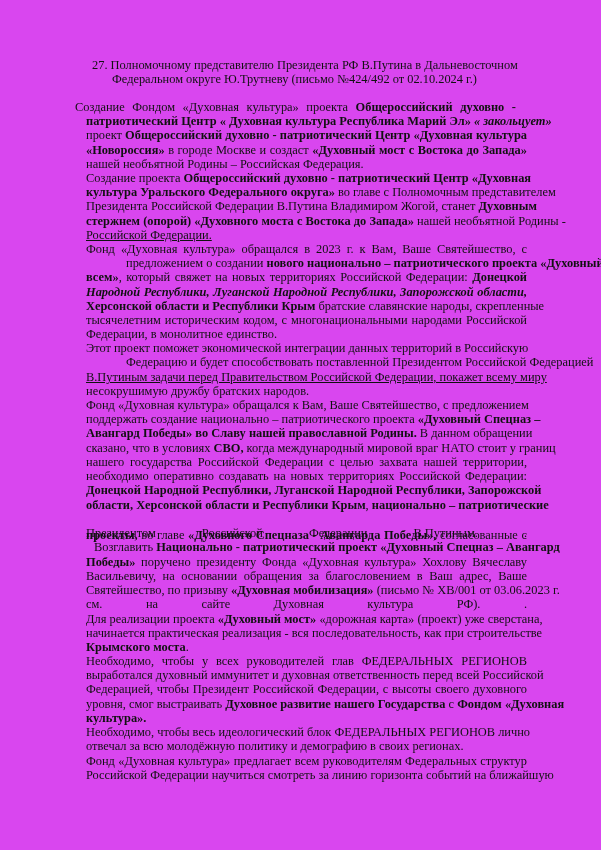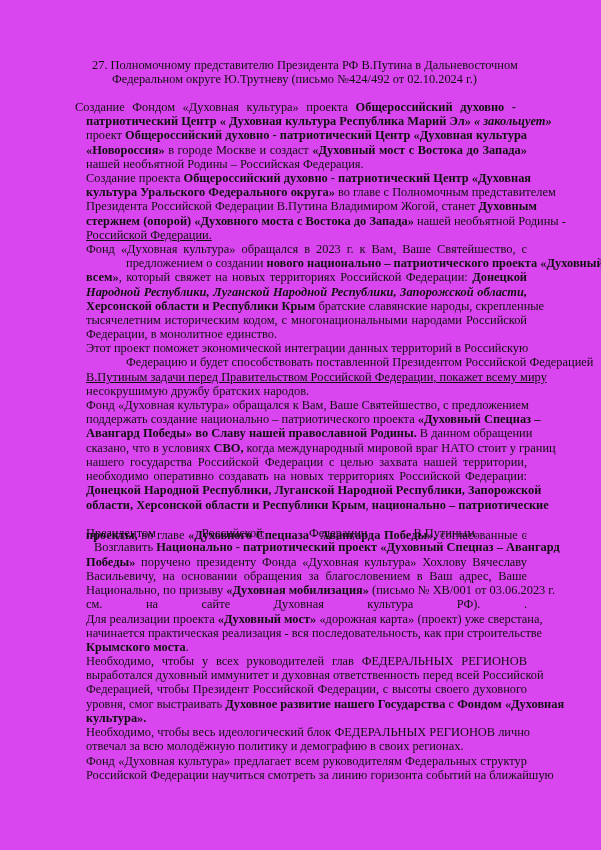--- a/index.html
+++ b/index.html
@@ -45,21 +45,21 @@
     <div class="line" style="top: 441px; left: 86px; width: 441px;"><span>сказано,  что   в  условиях  </span><span class="b">СВО,</span><span>  когда  международный  мировой  враг  НАТО  стоит  у  границ</span></div>
     <div class="line" style="top: 455px; left: 86px; width: 441px;"><span>нашего   государства   Российской   Федерации   с   целью   захвата   нашей   территории,</span></div>
     <div class="line" style="top: 469px; left: 86px; width: 441px;"><span>необходимо  оперативно  создавать    на  новых  территориях  Российской  Федерации:</span></div>
     <div class="line" style="top: 483px; left: 86px; width: 441px;"><span class="b">Донецкой  Народной  Республики,  Луганской  Народной  Республики,  Запорожской</span></div>
     <div class="line" style="top: 498px; left: 86px; width: 441px;"><span class="b">области,  Херсонской  области  и  Республики  Крым</span><span>,  </span><span class="b">национально  –  патриотические</span></div>
     <div class="line" style="top: 528px; left: 86px; width: 441px;"><span class="b">проекты,</span><span>  во  главе  </span><span class="b">«Духовного  Спецназа  -  Авангарда  Победы»,</span><span>  согласованные  с</span></div>
     <div class="line" style="top: 526px; left: 86px; width: 441px;"><span>Президентом   Российской   Федерации   В.Путиным.                                                     .</span></div>
     <div class="line" style="top: 540px; left: 86px; width: 441px; margin-left: 8px;"><span>Возглавить </span><span class="b">Национально  -  патриотический  проект  «Духовный  Спецназ  –  Авангард</span></div>
     <div class="line" style="top: 555px; left: 86px; width: 441px;"><span class="b">Победы»</span><span>  поручено  президенту  Фонда  «Духовная  культура»  Хохлову  Вячеславу</span></div>
     <div class="line" style="top: 569px; left: 86px; width: 441px;"><span>Васильевичу,  на  основании  обращения  за  благословением  в  Ваш  адрес,  Ваше</span></div>
-    <div class="line" style="top: 583px; left: 86px; width: 441px;"><span>Национально, по призыву </span><span class="b">«Духовная мобилизация»</span><span> (письмо   № ХВ/001 от 03.06.2023 г.</span></div>
+    <div class="line" style="top: 583px; left: 86px; width: 441px;"><span>Святейшество, по призыву </span><span class="b">«Духовная мобилизация»</span><span> (письмо   № ХВ/001 от 03.06.2023 г.</span></div>
     <div class="line" style="top: 597px; left: 86px; width: 441px;"><span>см.  на  сайте  Духовная  культура  РФ).                                                                    .</span></div>
     <div class="line" style="top: 612px; left: 86px; width: 441px;"><span>Для  реализации  проекта  </span><span class="b">«Духовный  мост»</span><span>  «дорожная  карта»  (проект)  уже  сверстана,</span></div>
     <div class="line" style="top: 626px; left: 86px; width: 441px;"><span>начинается  практическая  реализация  -  вся  последовательность,  как  при  строительстве</span></div>
     <div class="line last" style="top: 640px; left: 86px; width: 441px;"><span class="b">Крымского моста</span><span>.</span></div>
     <div class="line" style="top: 654px; left: 86px; width: 441px;"><span>  Необходимо,   чтобы   у   всех     руководителей   глав   ФЕДЕРАЛЬНЫХ   РЕГИОНОВ</span></div>
     <div class="line" style="top: 668px; left: 86px; width: 441px;"><span>выработался  духовный  иммунитет  и  духовная  ответственность  перед  всей  Российской</span></div>
     <div class="line" style="top: 682px; left: 86px; width: 441px;"><span>Федерацией,  чтобы    Президент  Российской  Федерации,  с  высоты  своего  духовного</span></div>
     <div class="line" style="top: 697px; left: 86px; width: 441px;"><span>уровня, смог выстраивать </span><span class="b">Духовное развитие нашего Государства</span><span> с </span><span class="b">Фондом «Духовная</span></div>
     <div class="line last" style="top: 711px; left: 86px; width: 441px;"><span class="b">культура».</span></div>
     <div class="line" style="top: 725px; left: 86px; width: 441px;"><span>  Необходимо,  чтобы  весь  идеологический  блок  ФЕДЕРАЛЬНЫХ  РЕГИОНОВ  лично</span></div>

